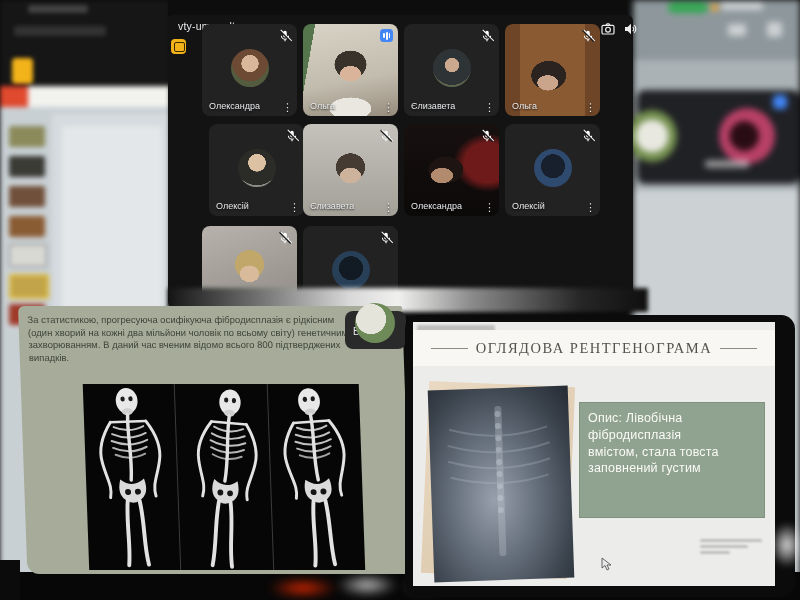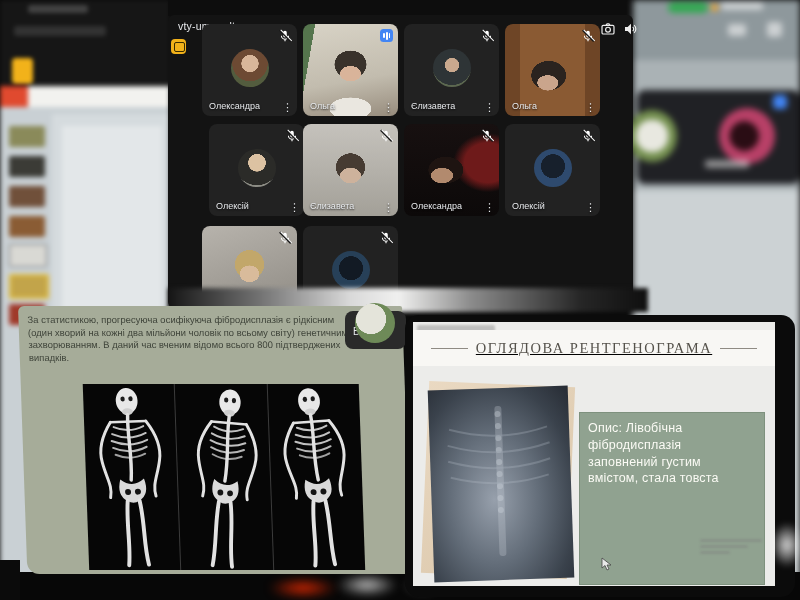--- a/index.html
+++ b/index.html
@@ -85,28 +85,28 @@
       transform:skewX(2deg);transform-origin:0 0;z-index:3;color:#3f443a;}
   #slide-left .txt{left:9px;top:8px;width:368px;font-size:9.5px;line-height:12.5px;}
   #skel-panel{left:62px;top:78px;width:276px;height:186px;background:#060606;display:flex;}
   #skel-panel .slot{flex:1;position:relative;border-right:1.5px solid #3c3c3c;}
   #skel-panel .slot:last-child{border-right:none;}
   #skel-panel svg{position:absolute;left:1px;top:1px;}
 
   
   #slide-right-frame{left:405px;top:315px;width:390px;height:282px;background:#0b0b0b;border-radius:14px;z-index:5;}
   #slide-right{left:8px;top:7px;width:362px;height:264px;background:#ececе9;background:#ececea;overflow:hidden;}
-  #sr-titleband{left:0;top:8px;width:362px;height:36px;background:#f8f7f4;display:flex;align-items:center;padding:0 18px;box-sizing:border-box;text-decoration:underline;}
+  #sr-titleband{left:0;top:8px;width:362px;height:36px;background:#f8f7f4;display:flex;align-items:center;padding:0 18px;box-sizing:border-box;}
   #sr-titleband .rule{flex:1;height:1px;background:#8f8b83;}
   #sr-title{padding:0 8px;font-family:"Liberation Serif",serif;font-size:14.5px;letter-spacing:1.5px;color:#55524b;white-space:nowrap;}
   #xray{left:10px;top:60px;width:156px;height:200px;}
   #xray .backing{position:absolute;left:2px;top:2px;width:146px;height:192px;background:linear-gradient(135deg,#ead9c2,#d9c5a8);transform:rotate(2.5deg);}
   #xray .film{position:absolute;left:8px;top:6px;width:140px;height:192px;transform:rotate(-2deg);
        background:radial-gradient(ellipse at 45% 58%,#97a0ac 0,#626c78 42%,#3a424c 75%,#262b33 100%);}
-  #descbox{left:166px;top:80px;width:186px;height:173px;background:#90a290;border:1px solid #7e917e;box-sizing:border-box;padding:7px 8px;margin-top:10px;}
+  #descbox{left:166px;top:80px;width:186px;height:116px;background:#90a290;border:1px solid #7e917e;box-sizing:border-box;padding:7px 8px;}
   #descbox .dline{color:#fbfbf5;font-size:12.5px;line-height:16.8px;letter-spacing:.2px;}
   .wm{background:rgba(125,125,125,.4);filter:blur(1px);border-radius:2px;}
   #cursor{left:601px;top:557px;z-index:6;}
   #bezel-glare{left:770px;top:522px;width:34px;height:46px;z-index:6;background:radial-gradient(ellipse,rgba(255,255,255,.85),rgba(255,255,255,0) 70%);filter:blur(3px);}
 </style>
 </head>
 <body>
 
 <svg width="0" height="0" style="position:absolute">
   <defs>
@@ -347,22 +347,22 @@
                 <path d="M18 56 Q69 72 120 56"></path>
               <path d="M18 72 Q69 88 120 72"></path>
                 <path d="M20 88 Q69 102 118 88"></path>
             </g>
           </svg>
         </div>
       </div>
       <div id="descbox" class="abs">
         <div class="dline">Опис: Лівобічна</div>
         <div class="dline">фібродисплазія</div>
+        <div class="dline">вмістом, стала товста</div>
         <div class="dline">заповнений густим</div>
-        <div class="dline">вмістом, стала товста</div>
       </div>
       <div class="abs wm" style="left:287px;top:217px;width:62px;height:3px"></div>
       <div class="abs wm" style="left:287px;top:223px;width:48px;height:3px"></div>
       <div class="abs wm" style="left:287px;top:229px;width:30px;height:3px"></div>
     </div>
   </div>
 
   <svg id="cursor" class="abs" width="12" height="14" viewBox="0 0 12 14">
     <path d="M1 1 L1 11 L4 8.5 L6 13 L8 12 L6 8 L10 8 Z" fill="#e8e8e8" stroke="#444" stroke-width=".8"></path>
   </svg>

